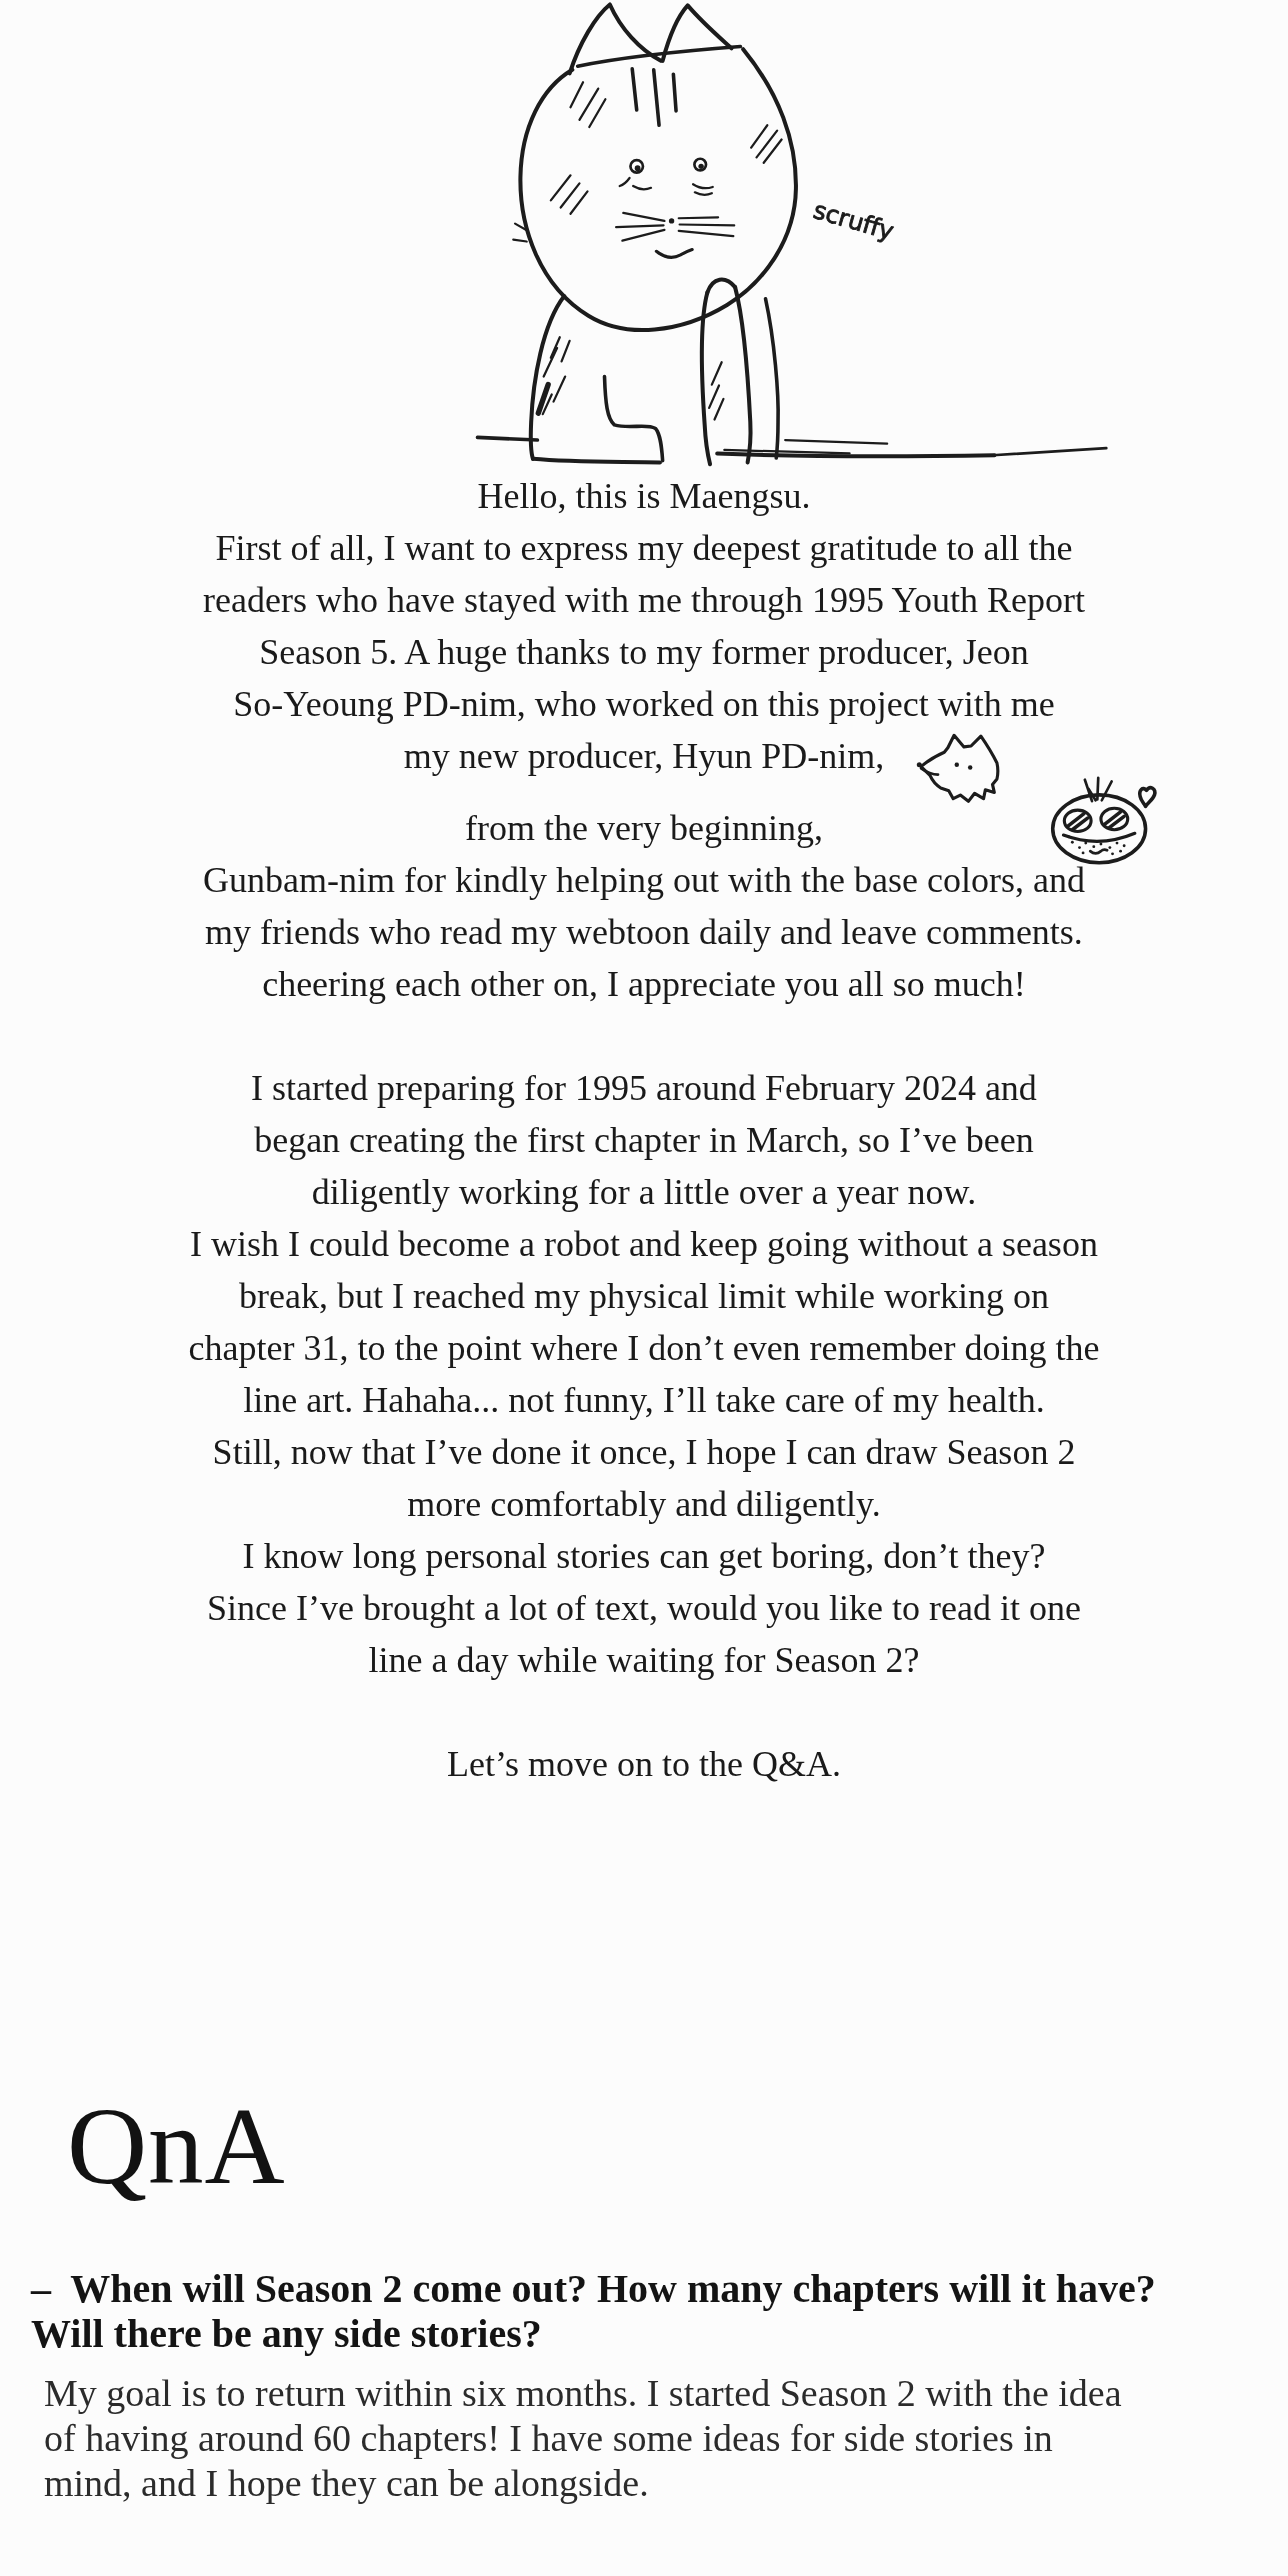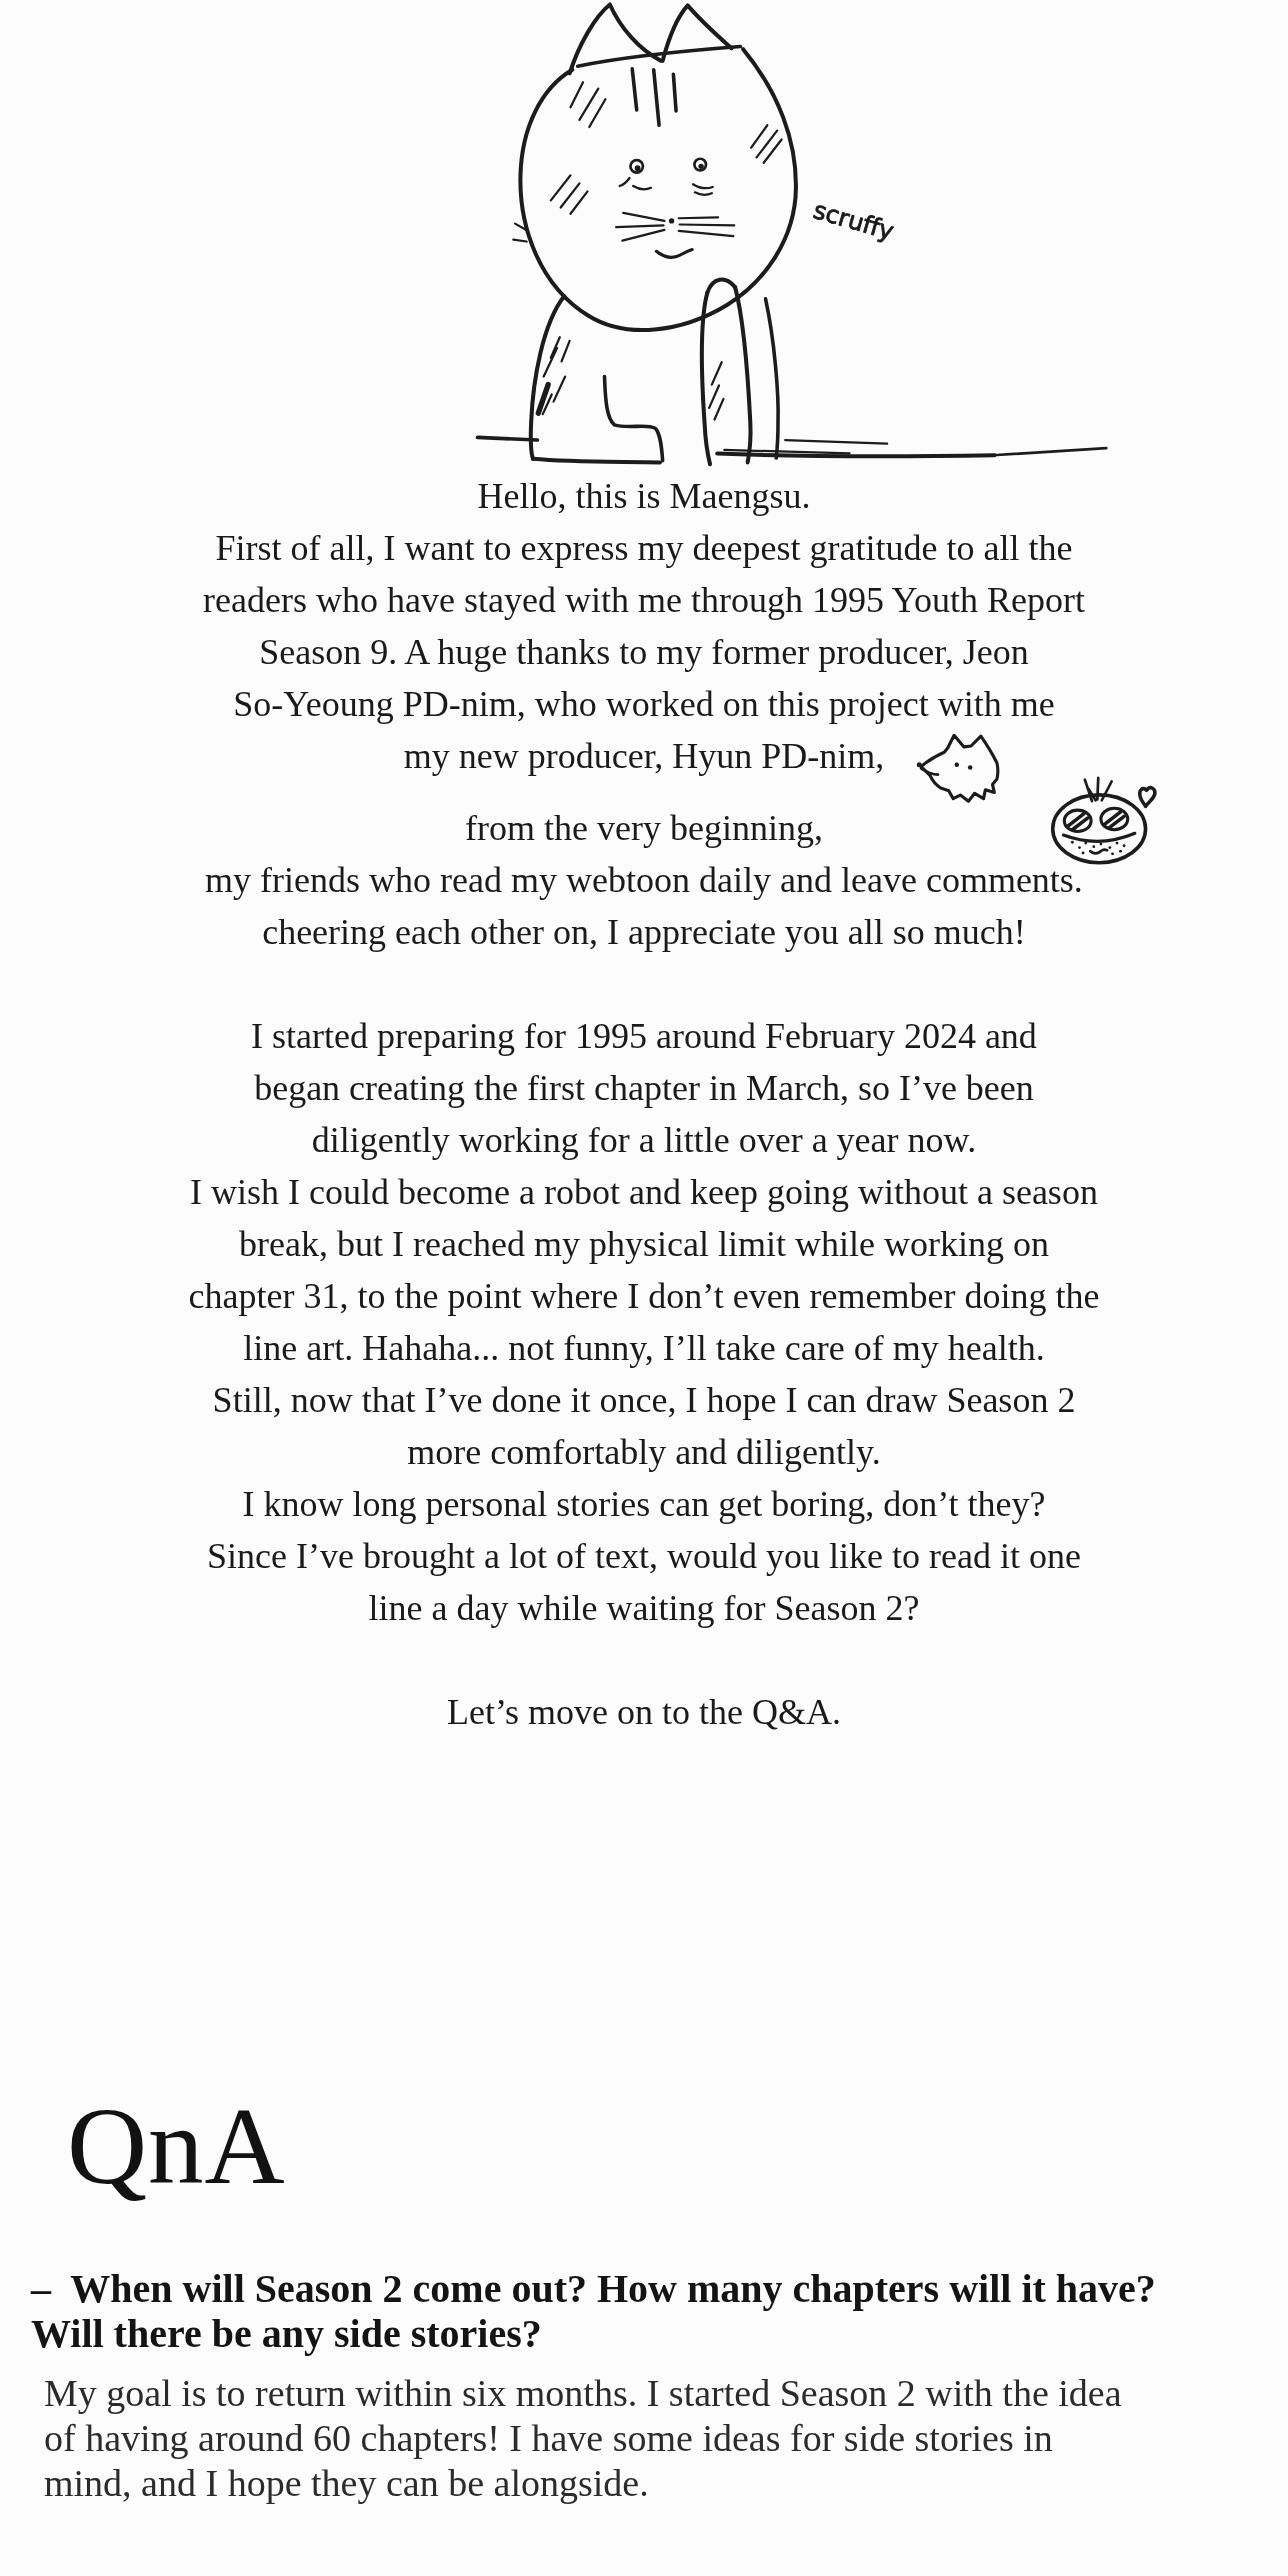--- a/index.html
+++ b/index.html
@@ -163,24 +163,25 @@
         <circle cx="30" cy="76" r="1.6"></circle>
     </g>
 
     <path stroke-width="4" d="M110,31 C108,24 113,19 117,24 C121,18 128,22 126,29 C124,35 118,38 116,42 C114,38 111,36 110,31 Z"></path>
   </svg>
 
   <div class="letter">
       <div class="letter-line">Hello, this is Maengsu.</div>
       <div class="letter-line">First of all, I want to express my deepest gratitude to all the</div>
       <div class="letter-line">readers who have stayed with me through 1995 Youth Report</div>
-      <div class="letter-line">Season 9. A huge thanks to my former producer, Jeon</div>
+      <div class="letter-line">Season 5. A huge thanks to my former producer, Jeon</div>
       <div class="letter-line">So-Yeoung PD-nim, who worked on this project with me</div>
       <div class="letter-line">my new producer, Hyun PD-nim,</div>
       <div class="letter-line">from the very beginning,</div>
+      <div class="letter-line">Gunbam-nim for kindly helping out with the base colors, and</div>
       <div class="letter-line">my friends who read my webtoon daily and leave comments.</div>
       <div class="letter-line">cheering each other on, I appreciate you all so much!</div>
       <div class="letter-line blank"></div>
       <div class="letter-line">I started preparing for 1995 around February 2024 and</div>
       <div class="letter-line">began creating the first chapter in March, so I’ve been</div>
       <div class="letter-line">diligently working for a little over a year now.</div>
       <div class="letter-line">I wish I could become a robot and keep going without a season</div>
       <div class="letter-line">break, but I reached my physical limit while working on</div>
       <div class="letter-line">chapter 31, to the point where I don’t even remember doing the</div>
       <div class="letter-line">line art. Hahaha... not funny, I’ll take care of my health.</div>

